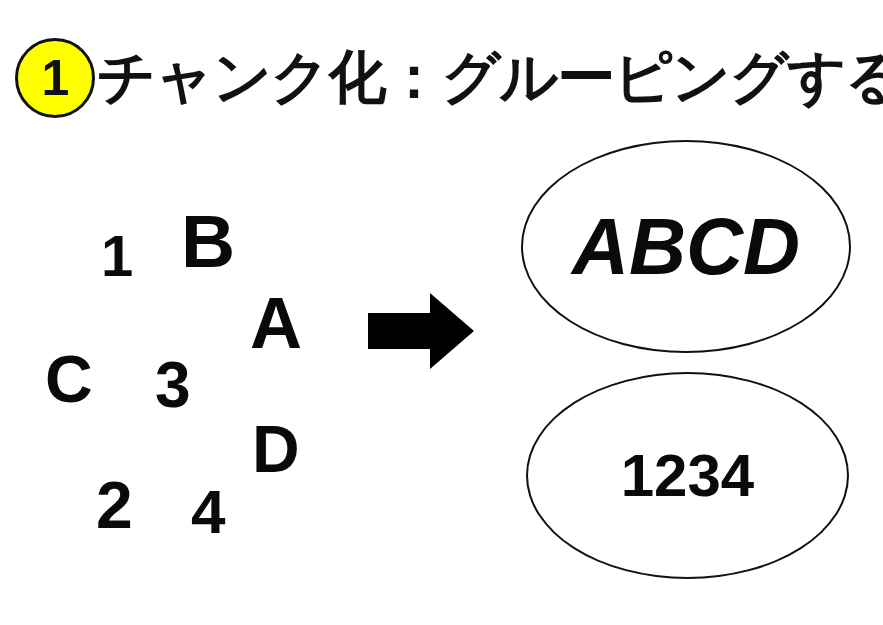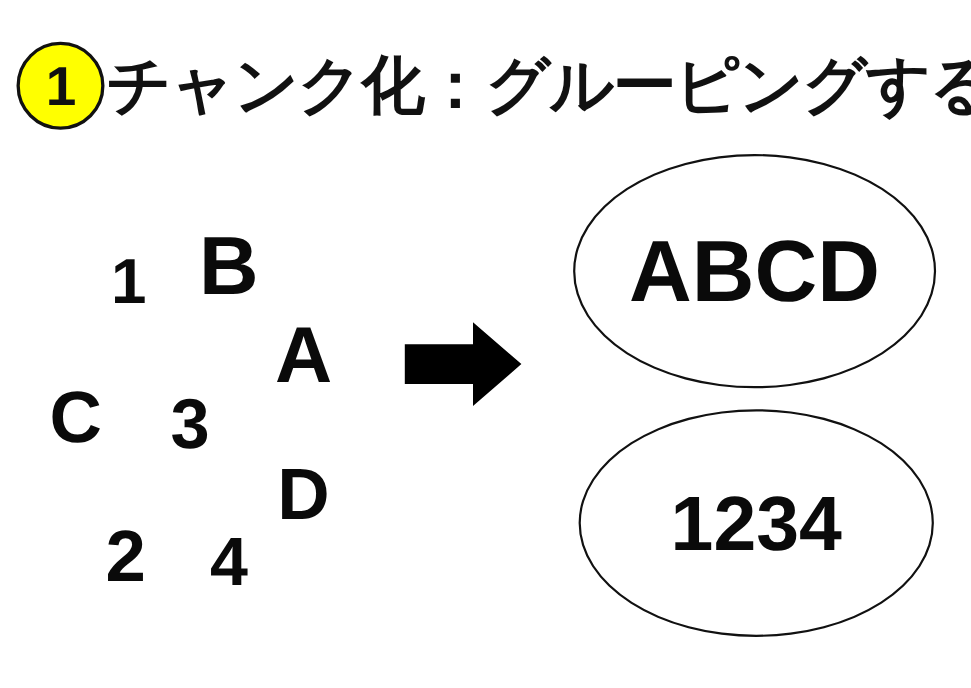--- a/index.html
+++ b/index.html
@@ -102,29 +102,30 @@
     color: #0a0a0a;
     line-height: 1;
     letter-spacing: 0px;
     white-space: pre;
   }
   #ellipse-letters {
     left: 521px;
     top: 140px;
     width: 330px;
     height: 213px;
+    font-style: italic;
   }
   #ellipse-letters .group-label { font-size: 79px; }
   #ellipse-numbers {
     left: 526px;
     top: 372px;
     width: 323px;
     height: 207px;
   }
-  #ellipse-numbers .group-label { font-size: 70px; }
+  #ellipse-numbers .group-label { font-size: 60px; }
 </style>
 </head>
 <body>
 
 <div id="slide">
 
   <div id="header">
     <div id="step-badge" style="background: rgb(255, 255, 0);">
       <span id="step-badge-number">1</span>
     </div>

